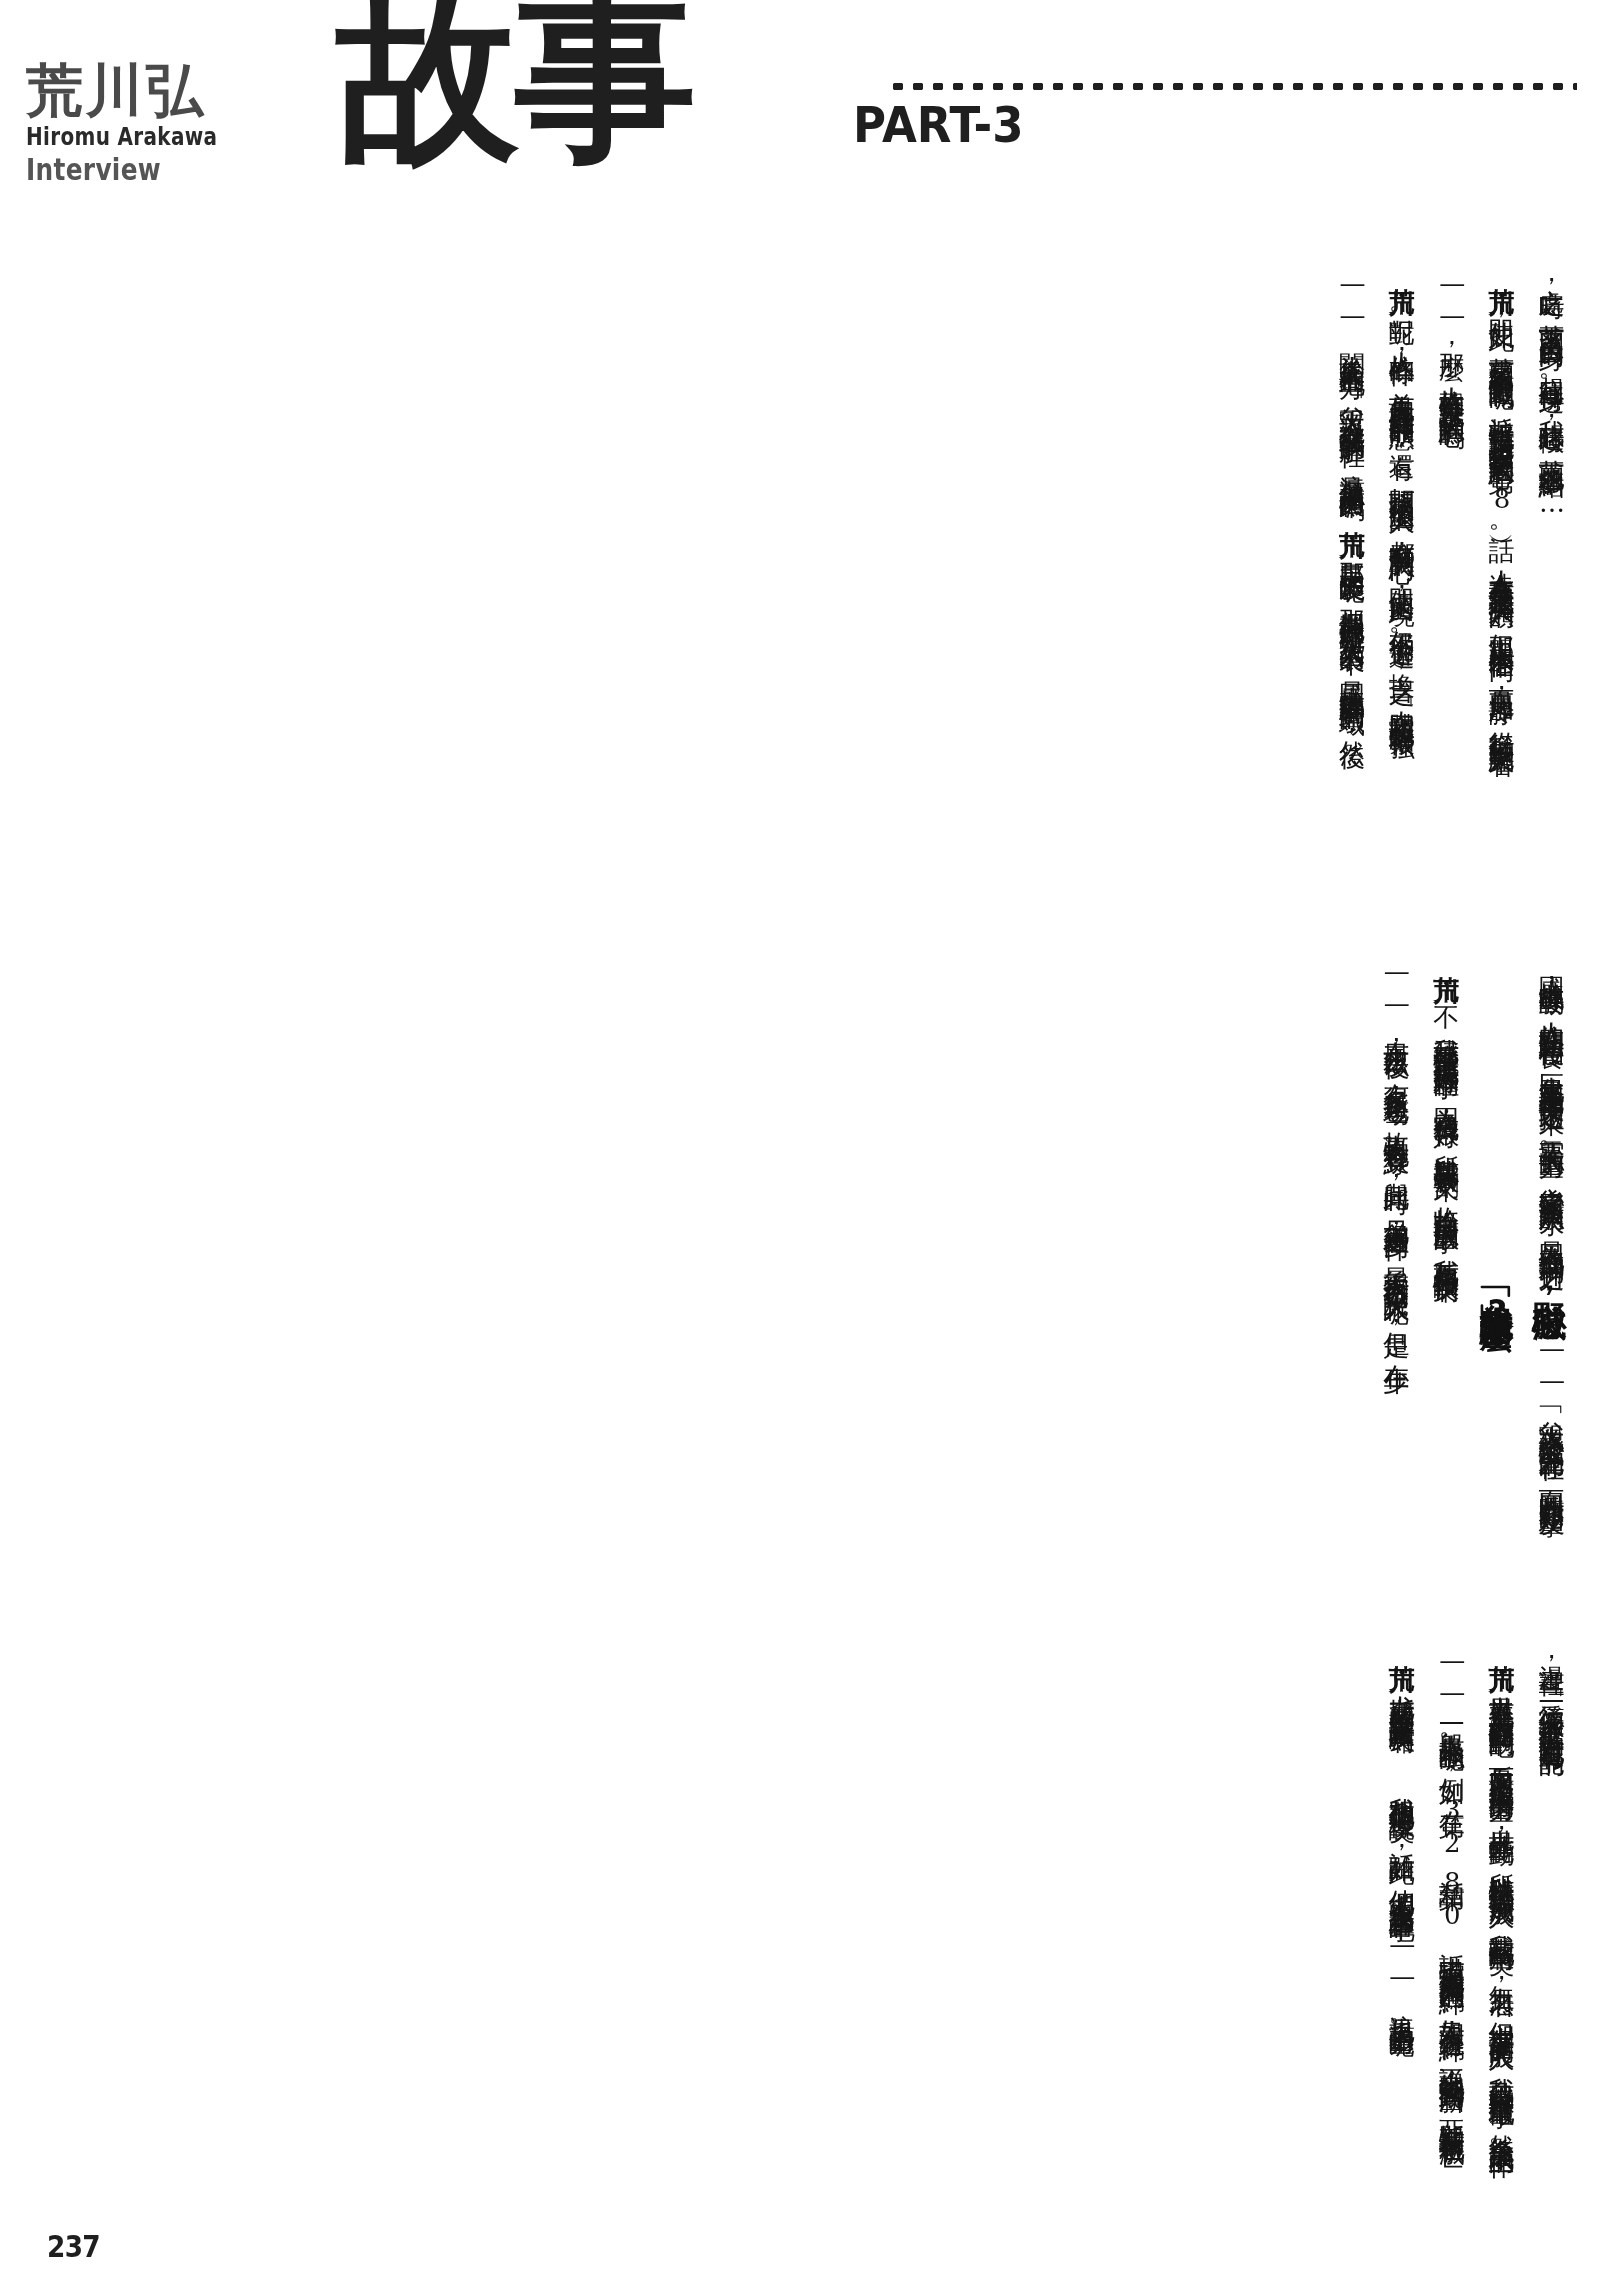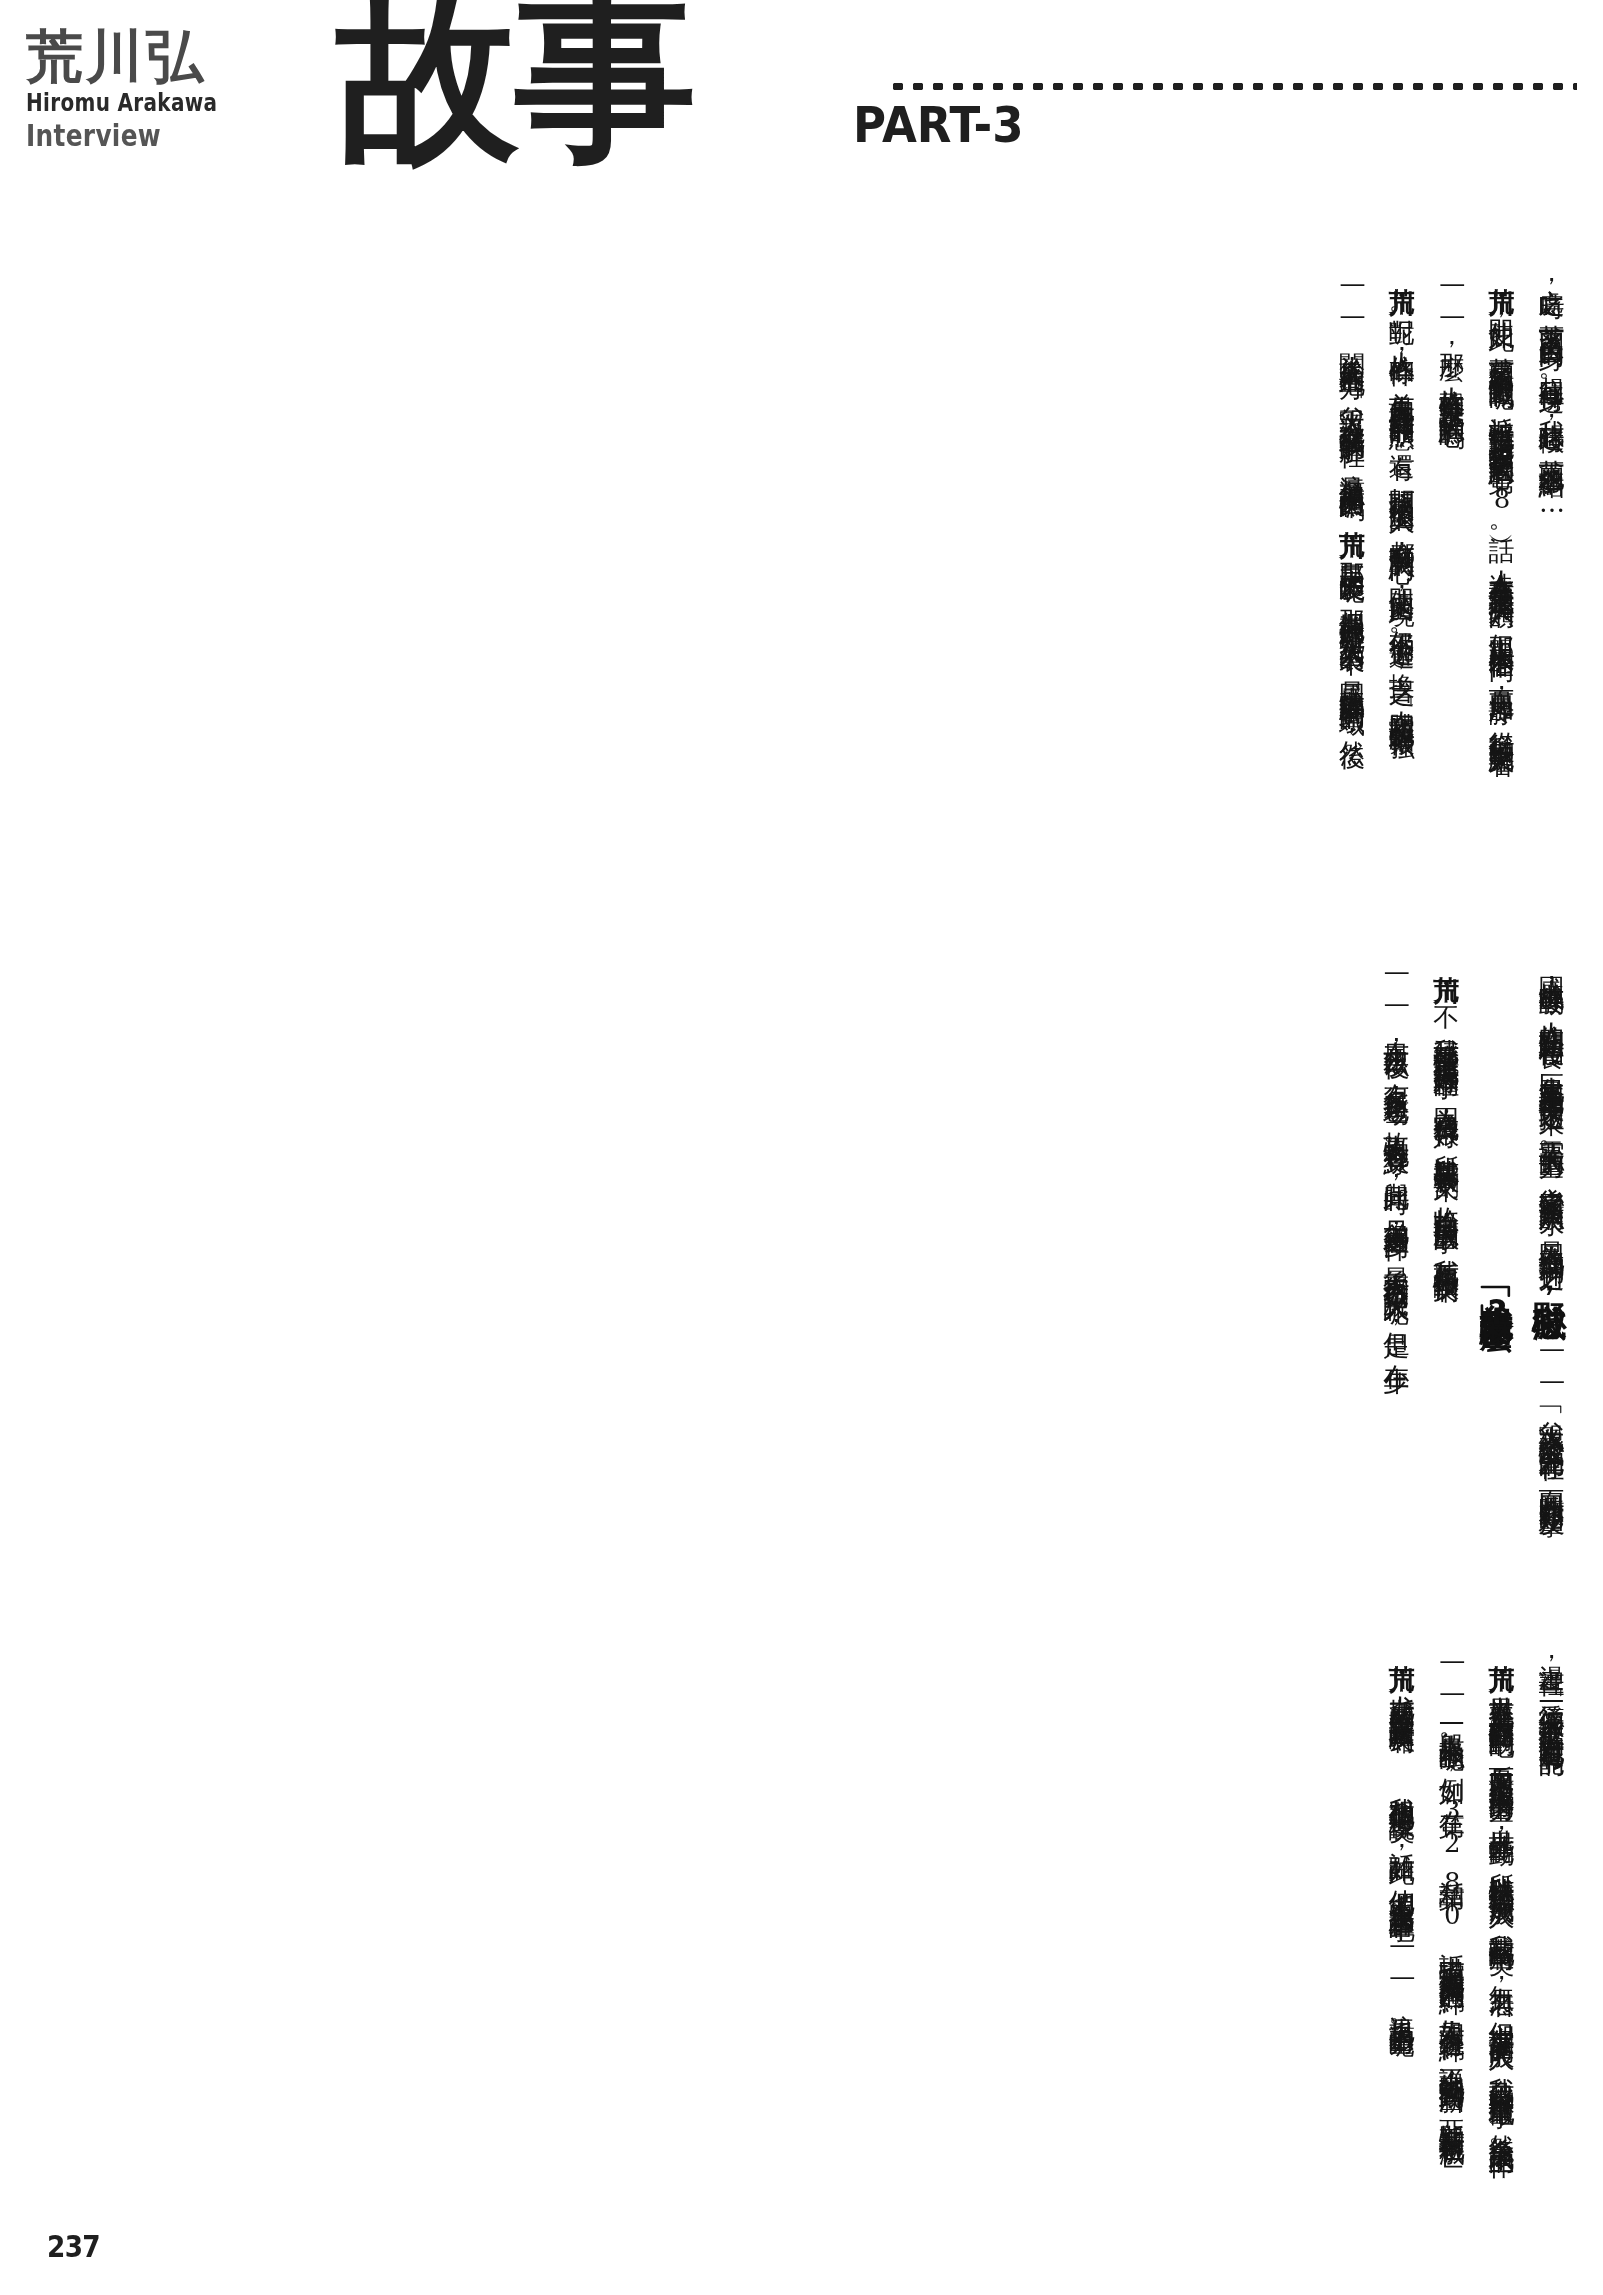--- a/index.html
+++ b/index.html
@@ -32,20 +32,21 @@
   }
   #brand-jp {
     font-family: "DejaVu Sans", "Liberation Sans", sans-serif;
     font-weight: 700;
     font-size: 57px;
     line-height: 1.0;
     letter-spacing: 3.1px;
     color: #4a4a4a;
     -webkit-text-stroke: 0px;
     white-space: nowrap;
+    margin-top: 34px;
   }
   #brand-rom {
     font-family: "DejaVu Sans", "Liberation Sans", sans-serif;
     font-weight: 700;
     font-size: 25px;
     line-height: 1.12;
     letter-spacing: 0.4px;
     color: #2a2a2a;
     margin-top: 4.6px;
     transform: scaleX(0.80);

